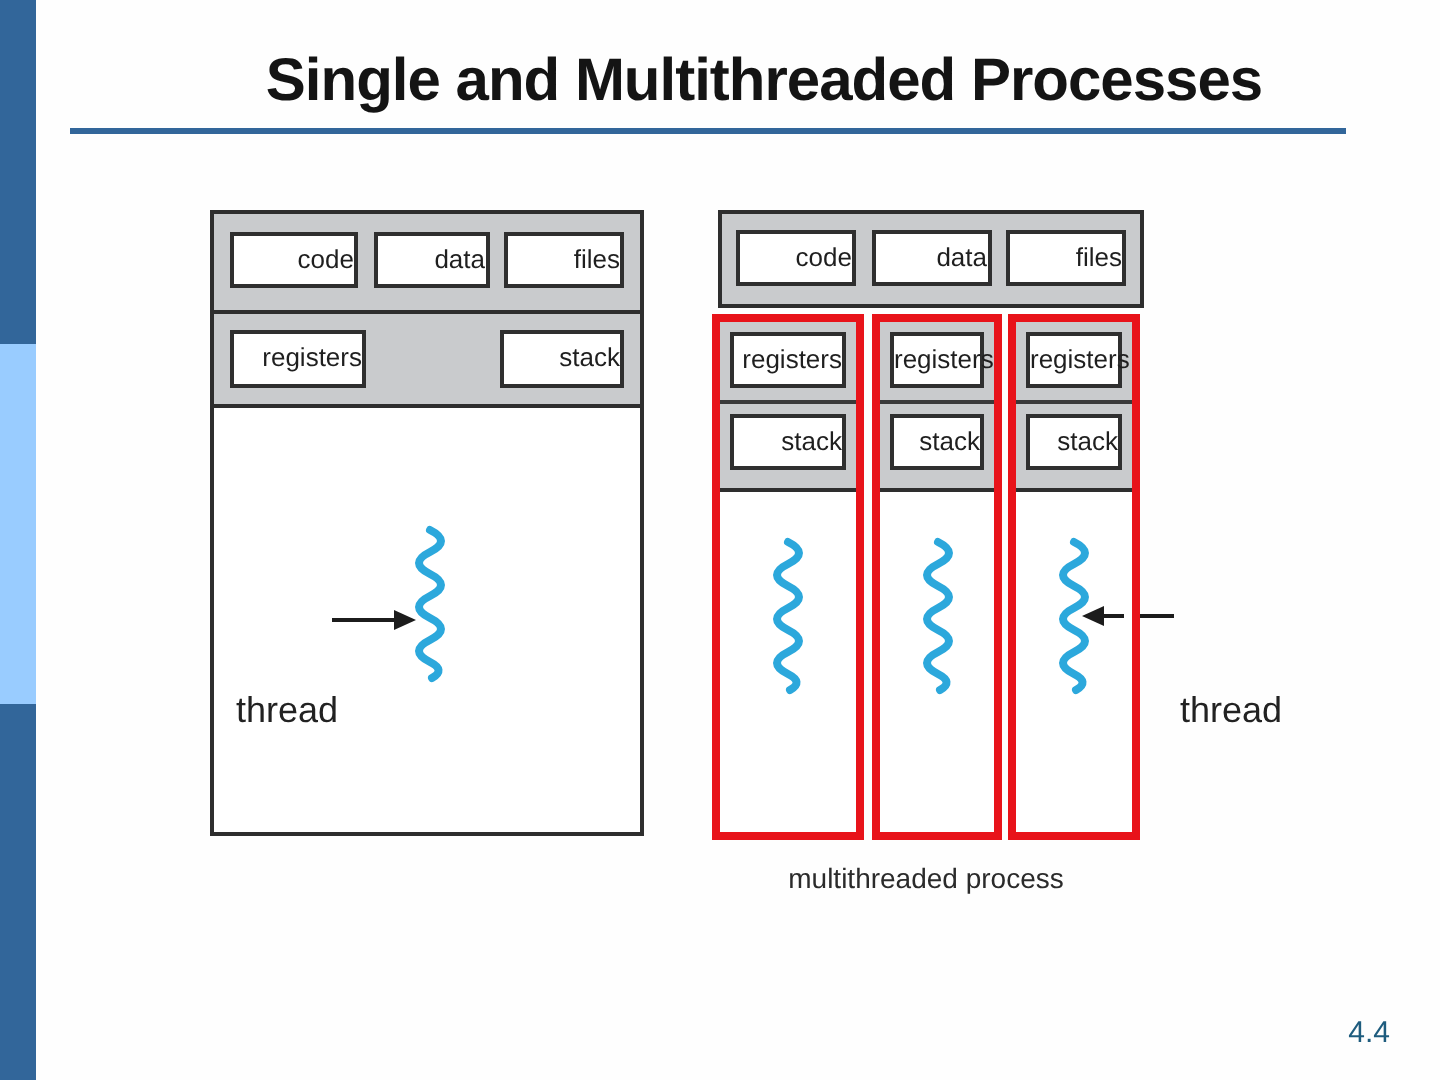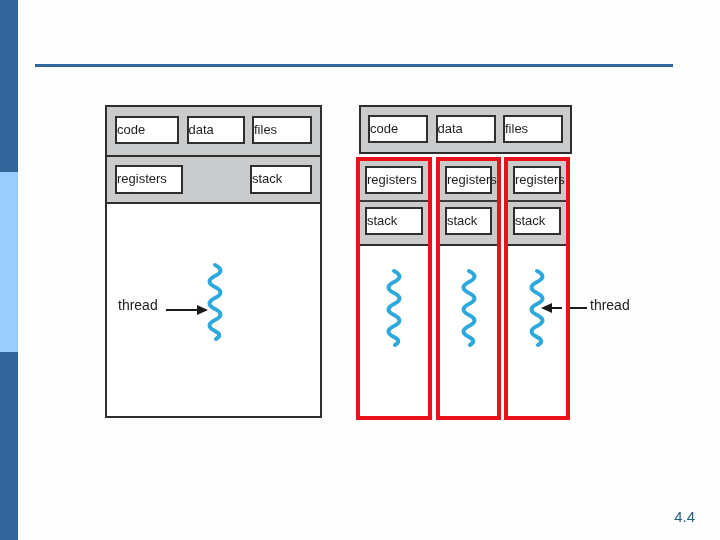--- a/index.html
+++ b/index.html
@@ -22,32 +22,32 @@
   .bar-mid{top:172px;height:180px;background:var(--sidebar-light-blue);}
   .bar-bot{top:352px;height:188px;background:var(--accent-blue);}
 
   
   .title{position:absolute;left:44px;top:24px;width:676px;text-align:center;
          font-size:30px;font-weight:700;letter-spacing:-0.5px;color:#141414;line-height:34px;}
   .title-rule{position:absolute;left:35px;top:64px;width:638px;height:3px;background:var(--accent-blue);}
 
   
   .wbox{height:28px;background:#fff;border:2px solid #2f2f2f;color:#1f1f1f;
-        font-size:13px;line-height:24px;text-align:left;}
+        font-size:13px;line-height:24px;text-align:right;}
 
   
   .proc-single{position:absolute;left:105px;top:105px;width:217px;height:313px;
                background:#fff;border:2px solid #2e2e2e;}
   .band{background:var(--band-gray);border-bottom:2px solid #2e2e2e;display:flex;}
   .band1{height:50px;padding:9px 8px 0;justify-content:space-between;}
   .band2{height:47px;padding:8px 8px 0;justify-content:space-between;}
   .w-code{width:64px;} .w-data{width:58px;} .w-files{width:60px;}
   .w-reg{width:68px;height:29px;} .w-stk{width:62px;height:29px;}
 
-  .thread-label{position:absolute;font-size:14px;color:#222;}
+  .thread-label{position:absolute;font-size:18px;color:#222;margin-top:48px;}
   .lbl-left{left:11px;top:190px;}
   .arrow-r{position:absolute;left:59px;top:197px;}
   .squiggle{color:var(--thread-cyan);}
   .sq-left{position:absolute;left:95px;top:155px;}
 
   
   .mt-top{position:absolute;left:359px;top:105px;width:213px;height:49px;
           background:var(--band-gray);border:2px solid #2e2e2e;
           display:flex;justify-content:space-between;padding:8px 7px 0;}
   .mt-top .wbox{width:60px;}
@@ -75,20 +75,21 @@
 </style>
 </head>
 <body>
 
 <div class="slide">
 
   <div class="bar bar-top"></div>
   <div class="bar bar-mid"></div>
   <div class="bar bar-bot"></div>
 
+  <h1 class="title">Single and Multithreaded Processes</h1>
   <div class="title-rule"></div>
 
   <div class="proc-single">
     <div class="band band1">
       <div class="wbox w-code">code</div>
       <div class="wbox w-data">data</div>
       <div class="wbox w-files">files</div>
     </div>
     <div class="band band2">
       <div class="wbox w-reg">registers</div>
@@ -145,15 +146,16 @@
       <polygon points="0,7 11,2 11,12" fill="#1c1c1c"></polygon>
       <line x1="10" y1="7" x2="21" y2="7" stroke="#1c1c1c" stroke-width="2"></line>
     </svg>
   </div>
 
   <svg class="arrow-out" width="17" height="14" viewBox="0 0 17 14">
     <line x1="0" y1="7" x2="17" y2="7" stroke="#1c1c1c" stroke-width="2"></line>
   </svg>
   <span class="thread-label lbl-right" style="position:absolute;">thread</span>
 
+  <div class="caption cap-right">multithreaded process</div>
 
   <div class="page-num">4.4</div>
 </div>
 
 </body></html>

